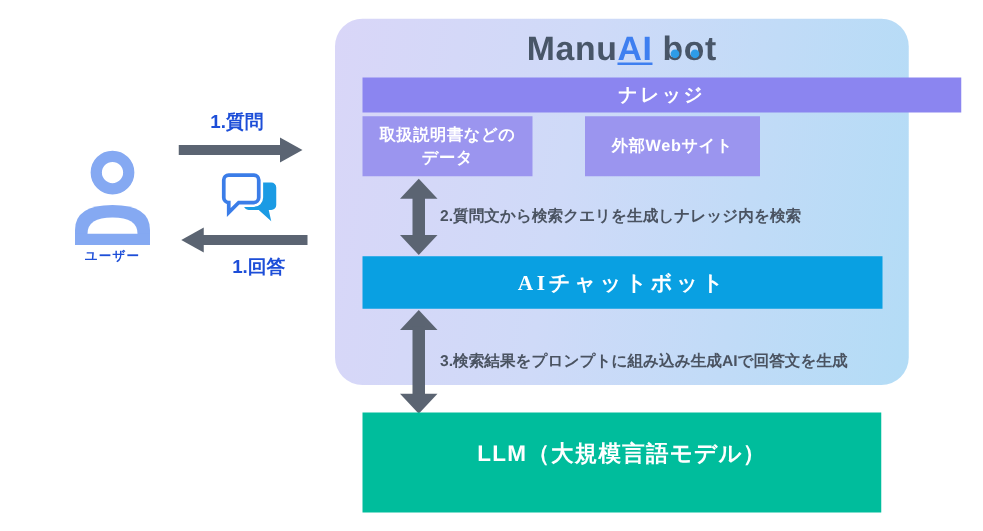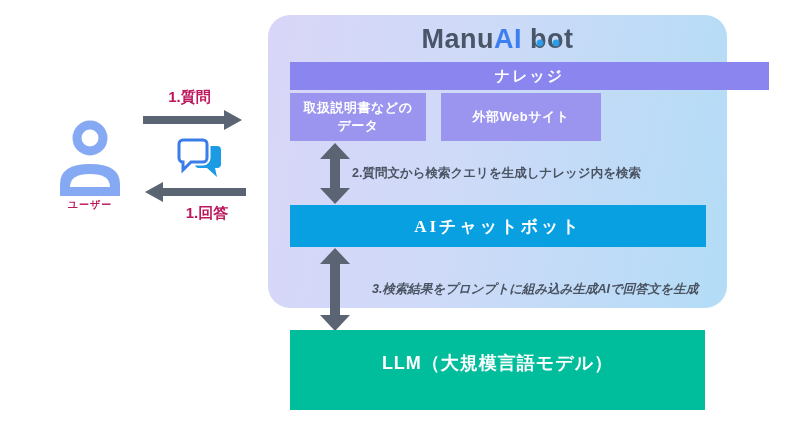--- a/index.html
+++ b/index.html
@@ -12,21 +12,21 @@
     position:absolute; left:268px; top:15px; width:459px; height:293px;
     border-radius:22px;
     background:linear-gradient(100deg,#d9d6f8 0%,#cfdaf8 40%,#b3dcf6 100%);
   }
 
   
   .logo {
     position:absolute; top:9px; left:0; right:0; text-align:center;
     font-size:27px; font-weight:bold; color:#485668; letter-spacing:0.5px;
   }
-  .logo .ai { color:#3e7ff0; }
+  .logo .ai { color:#3e7ff0;text-decoration:underline; }
   .logo .ltr { position:relative; display:inline-block; }
   .logo .eye::after {
     content:""; position:absolute; width:7px; height:7px; border-radius:50%;
     background:#2d9ce8; left:50%; top:60%; transform:translate(-50%,-50%);
   }
   .logo .eye-b::after { left:58%; top:62%; }
 
   
   .k-header {
     position:absolute; left:22px; top:47px; width:479px; height:28px;
@@ -34,41 +34,41 @@
     display:flex; align-items:center; justify-content:center; letter-spacing:2px;
   }
   .k-cells { position:absolute; left:22px; top:78px; width:416px; height:48px; display:flex; gap:15px; }
   .k-cell {
     background:#9b95ef; color:#ffffff; font-weight:bold; font-size:13px;
     display:flex; flex-direction:column; align-items:center; justify-content:center;
     text-align:center; line-height:1.35; letter-spacing:0.5px;
   }
   .k-cell.c1 { width:136px; }
   .k-cell.c2 { width:134px; }
-  .k-cell.c3 { width:160px; }
+  .k-cell.c3 { width:140px;margin-left:27px; }
 
   
   .ai-bar {
     position:absolute; left:22px; top:190px; width:416px; height:42px;
     background:#09a0e2; color:#ffffff; font-weight:bold; font-size:17px;
     display:flex; align-items:center; justify-content:center; letter-spacing:3px;font-family:Liberation Serif, serif;
   }
   .llm-bar {
     position:absolute; left:290px; top:330px; width:415px; height:80px;
     background:#00bd9c; color:#ffffff; font-weight:bold; font-size:18px;
     display:flex; align-items:center; justify-content:center;
     padding-bottom:14px; letter-spacing:1px;
   }
 
   
   .step-note {
     position:absolute; font-size:12.5px; font-weight:bold; color:#4a5361; white-space:nowrap;
   }
   .note2 { left:352px; top:165px; }
-  .note3 { left:372px; top:281px;font-style:italic; }
+  .note3 { left:352px; top:281px; }
 
   
   .varrow { position:absolute; width:30px; }
   .varrow .shaft { position:absolute; left:10px; top:13px; bottom:13px; width:10px; background:#5b6472; }
   .varrow .head-up {
     position:absolute; top:0; left:0; width:0; height:0;
     border-left:15px solid transparent; border-right:15px solid transparent;
     border-bottom:16px solid #5b6472;
   }
   .varrow .head-down {
@@ -90,21 +90,21 @@
   }
   .harrow.left .shaft { right:0; left:16px; }
   .harrow.left .head {
     position:absolute; left:0; top:0; width:0; height:0;
     border-top:10px solid transparent; border-bottom:10px solid transparent;
     border-right:18px solid #5b6472;
   }
   .arrow-ask { left:143px; top:110px; width:99px; }
   .arrow-answer { left:145px; top:182px; width:101px; }
 
-  .lbl { position:absolute; font-weight:bold; color:#be185d; text-align:center; white-space:nowrap; }
+  .lbl { position:absolute; font-weight:bold; color:#1d4ed8; text-align:center; white-space:nowrap; }
   .lbl-ask { left:142px; top:88px; width:95px; font-size:15px; }
   .lbl-answer { left:162px; top:204px; width:90px; font-size:15px; }
   .lbl-user { left:38px; top:198px; width:104px; font-size:10px; letter-spacing:1px; }
 
   .user-icon { position:absolute; left:50px; top:118px; }
   .chat-icon { position:absolute; left:177px; top:138px; }
 </style>
 </head>
 <body>
 

